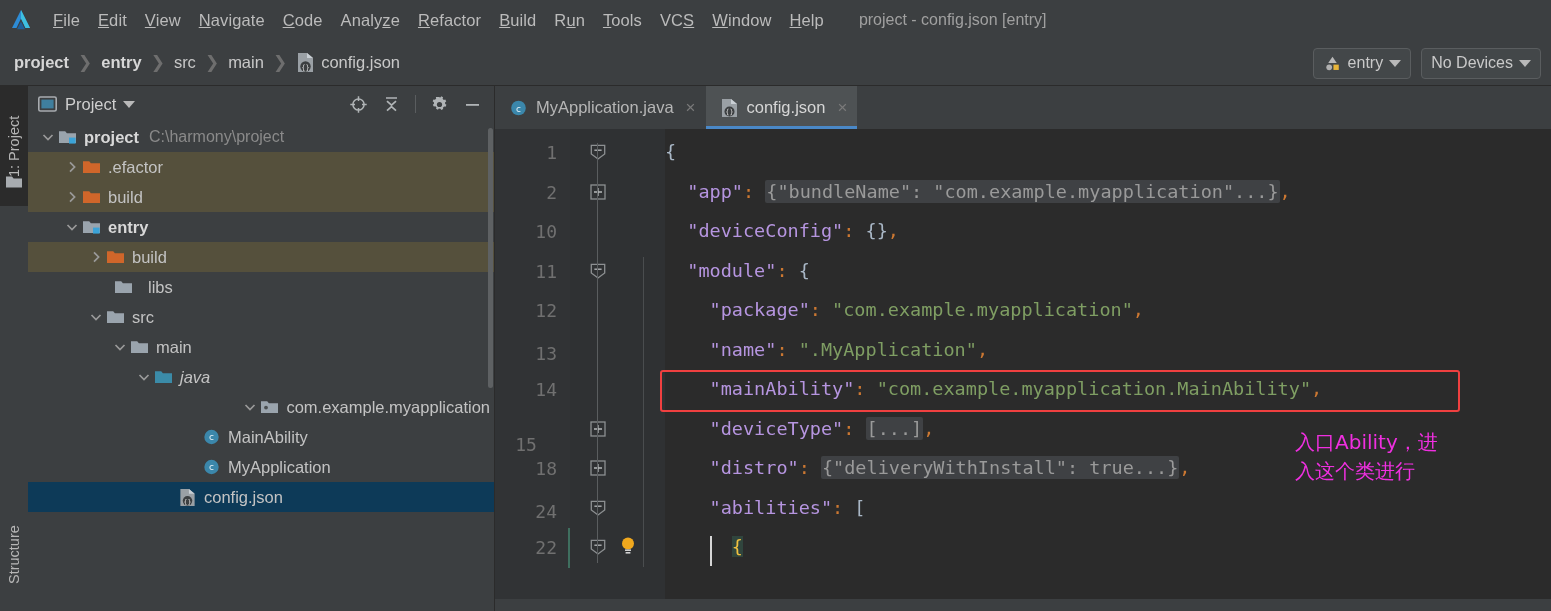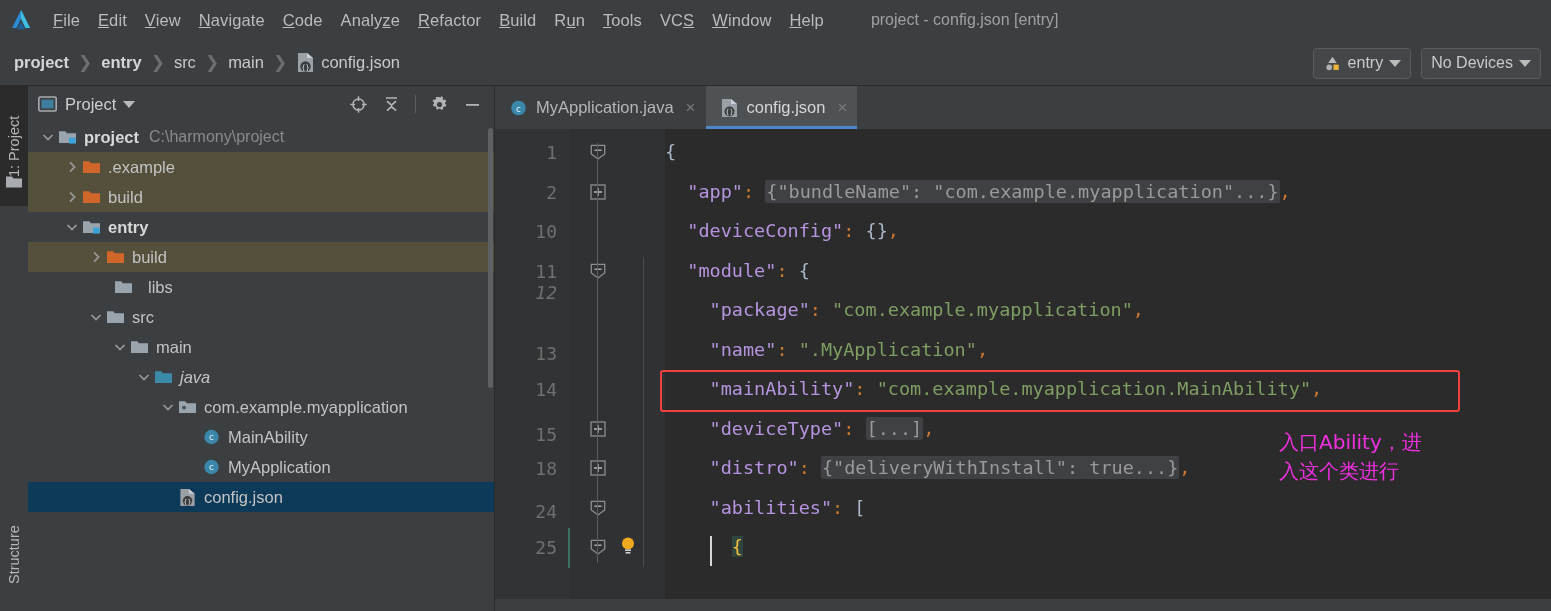--- a/index.html
+++ b/index.html
@@ -6,21 +6,21 @@
   html,body { width:1551px; height:611px; overflow:hidden; background:#3c3f41;
     font-family:"Liberation Sans", sans-serif; }
 
   
   #menubar { height:40px; background:#3c3f41; display:flex; align-items:center;
     padding-left:8px; position:relative; }
   #logo { width:26px; height:26px; margin-right:10px; flex:none; }
   .menu-item { color:#bbbbbb; font-size:16.5px; padding:2px 9px; white-space:nowrap;
     cursor:default; letter-spacing:0.1px; }
   .menu-item .mn { text-decoration:underline; }
-  #win-title { color:#a0a0a0; font-size:16px; margin-left:38px; white-space:nowrap; }
+  #win-title { color:#a0a0a0; font-size:16px; margin-left:26px; white-space:nowrap; }
 
   
   #navbar { height:46px; background:#3c3f41; display:flex; align-items:center;
     padding-left:14px; border-bottom:1px solid #2b2b2b; position:relative; }
   .crumb { color:#c8c8c8; font-size:16.5px; white-space:nowrap; display:flex; align-items:center; }
   .crumb.bold { font-weight:bold; color:#d6d6d6; }
   .crumb-sep { color:#6e6e6e; font-size:17px; margin:0 9px; }
   #crumb-file-icon { width:19px; height:21px; margin-right:6px; flex:none; }
   #navbar-right { position:absolute; right:10px; top:0; height:46px;
     display:flex; align-items:center; gap:10px; }
@@ -228,21 +228,21 @@
           <span class="tlabel bold">project</span>
           <span class="tpath">C:\harmony\project</span>
         </div>
         <div class="trow excluded" style="padding-left: 36px;">
           <svg class="arrow" viewBox="0 0 16 16">
             <path d="M6 3.4 L10.6 8 L6 12.6" stroke="#9a9a9a" stroke-width="1.7" fill="none"></path>
           </svg>
           <svg class="ticon" viewBox="0 0 19 16">
             <path d="M1 2.2 h6.2 l1.7 2.1 H18 v9.6 H1 Z" fill="#d0662a"></path>
           </svg>
-          <span class="tlabel">.example</span>
+          <span class="tlabel">.efactor</span>
         </div>
         <div class="trow excluded" style="padding-left: 36px;">
           <svg class="arrow" viewBox="0 0 16 16">
             <path d="M6 3.4 L10.6 8 L6 12.6" stroke="#9a9a9a" stroke-width="1.7" fill="none"></path>
           </svg>
           <svg class="ticon" viewBox="0 0 19 16">
             <path d="M1 2.2 h6.2 l1.7 2.1 H18 v9.6 H1 Z" fill="#d0662a"></path>
           </svg>
           <span class="tlabel">build</span>
         </div>
@@ -292,21 +292,21 @@
         </div>
         <div class="trow" style="padding-left: 108px; font-style: italic;">
           <svg class="arrow" viewBox="0 0 16 16">
             <path d="M3.5 6 L8 10.6 L12.5 6" stroke="#9a9a9a" stroke-width="1.7" fill="none"></path>
           </svg>
           <svg class="ticon" viewBox="0 0 19 16">
             <path d="M1 2.2 h6.2 l1.7 2.1 H18 v9.6 H1 Z" fill="#3b8ba8"></path>
           </svg>
           <span class="tlabel">java</span>
         </div>
-        <div class="trow" style="padding-left: 132px;">
+        <div class="trow" style="padding-left: 132px; justify-content: flex-end;">
           <svg class="arrow" viewBox="0 0 16 16">
             <path d="M3.5 6 L8 10.6 L12.5 6" stroke="#9a9a9a" stroke-width="1.7" fill="none"></path>
           </svg>
           <svg class="ticon" viewBox="0 0 19 16">
             <path d="M1 2.2 h6.2 l1.7 2.1 H18 v9.6 H1 Z" fill="#9aa4ad"></path>
             <circle cx="6" cy="8.6" r="1.9" fill="#4a4e50"></circle>
           </svg>
           <span class="tlabel">com.example.myapplication</span>
         </div>
         <div class="trow" style="padding-left: 156px;">
@@ -357,21 +357,21 @@
             <text x="9.5" y="16.4" font-size="7" fill="#d8d8d8" text-anchor="middle" font-family="DejaVu Sans Mono, monospace">{}</text>
           </svg>
           <span>config.json</span>
           <span class="x">×</span>
         </div>
       </div>
     <div id="editorbody">
       <div id="gutter"></div>
       <div id="gutter-strip2"></div>
       <div id="redbox" style="left: 165px; top: 241px; width: 800px; height: 42px; border-color: rgb(240, 64, 64);"></div>
-      <div id="annot" style="left: 784px; top: 298.5px; color: rgb(239, 47, 224);">入口Ability，进
+      <div id="annot" style="left: 800px; top: 298.5px; color: rgb(239, 47, 224);">入口Ability，进
 入这个类进行</div>
     <div class="lnum" style="top: 13px;">1</div>
         <div class="foldbox" style="top: 14px;"><svg viewBox="0 0 16 16">
             <path d="M1.3 1.3 H14.7 V10 L8 15 L1.3 10 Z" fill="none" stroke="#8d9092" stroke-width="1.3"></path>
             <path d="M4.4 6.2 H11.6" stroke="#b6b9bb" stroke-width="1.3"></path>
           </svg></div>
         <div class="codeline" style="top: 14px;"><span class="b">{</span></div>
         <div class="lnum" style="top: 52.5px;">2</div>
         <div class="foldbox" style="top: 53.5px;"><svg viewBox="0 0 16 16">
             <rect x="1" y="1" width="14" height="14" fill="none" stroke="#8d9092" stroke-width="1.3"></rect>
@@ -379,45 +379,45 @@
           </svg></div>
         <div class="codeline" style="top: 53.5px;"><span class="k">  "app"</span><span class="c">: </span><span class="fold">{"bundleName": "com.example.myapplication"...}</span><span class="c">,</span></div>
         <div class="lnum" style="top: 92px;">10</div>
         <div class="codeline" style="top: 93px;"><span class="k">  "deviceConfig"</span><span class="c">: </span><span class="b">{}</span><span class="c">,</span></div>
         <div class="lnum" style="top: 131.5px;">11</div>
         <div class="foldbox" style="top: 132.5px;"><svg viewBox="0 0 16 16">
             <path d="M1.3 1.3 H14.7 V10 L8 15 L1.3 10 Z" fill="none" stroke="#8d9092" stroke-width="1.3"></path>
             <path d="M4.4 6.2 H11.6" stroke="#b6b9bb" stroke-width="1.3"></path>
           </svg></div>
         <div class="codeline" style="top: 132.5px;"><span class="k">  "module"</span><span class="c">: </span><span class="b">{</span></div>
-        <div class="lnum" style="top: 153px; font-style: italic;">12</div>
+        <div class="lnum" style="top: 171px;">12</div>
         <div class="codeline" style="top: 172px;"><span class="k">    "package"</span><span class="c">: </span><span class="s">"com.example.myapplication"</span><span class="c">,</span></div>
         <div class="lnum" style="top: 214px;">13</div>
         <div class="codeline" style="top: 211.5px;"><span class="k">    "name"</span><span class="c">: </span><span class="s">".MyApplication"</span><span class="c">,</span></div>
         <div class="lnum" style="top: 250px;">14</div>
         <div class="codeline" style="top: 251px;"><span class="k">    "mainAbility"</span><span class="c">: </span><span class="s">"com.example.myapplication.MainAbility"</span><span class="c">,</span></div>
-        <div class="lnum" style="top: 295px;">15</div>
+        <div class="lnum" style="top: 305px; text-align: center;">15</div>
         <div class="foldbox" style="top: 290.5px;"><svg viewBox="0 0 16 16">
             <rect x="1" y="1" width="14" height="14" fill="none" stroke="#8d9092" stroke-width="1.3"></rect>
             <path d="M4 8 H12 M8 4 V12" stroke="#b6b9bb" stroke-width="1.3"></path>
           </svg></div>
         <div class="codeline" style="top: 290.5px;"><span class="k">    "deviceType"</span><span class="c">: </span><span class="fold">[...]</span><span class="c">,</span></div>
         <div class="lnum" style="top: 329px;">18</div>
         <div class="foldbox" style="top: 330px;"><svg viewBox="0 0 16 16">
             <rect x="1" y="1" width="14" height="14" fill="none" stroke="#8d9092" stroke-width="1.3"></rect>
             <path d="M4 8 H12 M8 4 V12" stroke="#b6b9bb" stroke-width="1.3"></path>
           </svg></div>
         <div class="codeline" style="top: 330px;"><span class="k">    "distro"</span><span class="c">: </span><span class="fold">{"deliveryWithInstall": true...}</span><span class="c">,</span></div>
         <div class="lnum" style="top: 372px;">24</div>
         <div class="foldbox" style="top: 369.5px;"><svg viewBox="0 0 16 16">
             <path d="M1.3 1.3 H14.7 V10 L8 15 L1.3 10 Z" fill="none" stroke="#8d9092" stroke-width="1.3"></path>
             <path d="M4.4 6.2 H11.6" stroke="#b6b9bb" stroke-width="1.3"></path>
           </svg></div>
         <div class="codeline" style="top: 369.5px;"><span class="k">    "abilities"</span><span class="c">: </span><span class="b">[</span></div>
-        <div class="lnum" style="top: 408px;">25</div>
+        <div class="lnum" style="top: 408px;">22</div>
         <div class="foldbox" style="top: 409px;"><svg viewBox="0 0 16 16">
             <path d="M1.3 1.3 H14.7 V10 L8 15 L1.3 10 Z" fill="none" stroke="#8d9092" stroke-width="1.3"></path>
             <path d="M4.4 6.2 H11.6" stroke="#b6b9bb" stroke-width="1.3"></path>
           </svg></div>
         <div id="bulb" style="left: 125px; top: 407px;"><svg viewBox="0 0 16 20">
             <circle cx="8" cy="7.6" r="6" fill="#f0a81e"></circle>
             <rect x="5" y="13.4" width="6" height="1.6" fill="#d0d0d0"></rect>
             <rect x="5.6" y="16" width="4.8" height="1.6" fill="#d0d0d0"></rect>
           </svg></div>
         <div class="codeline" style="top: 409px;"><span class="b">      </span><span class="b" style="background: rgb(48, 69, 61); color: rgb(240, 192, 64);">{</span></div>

